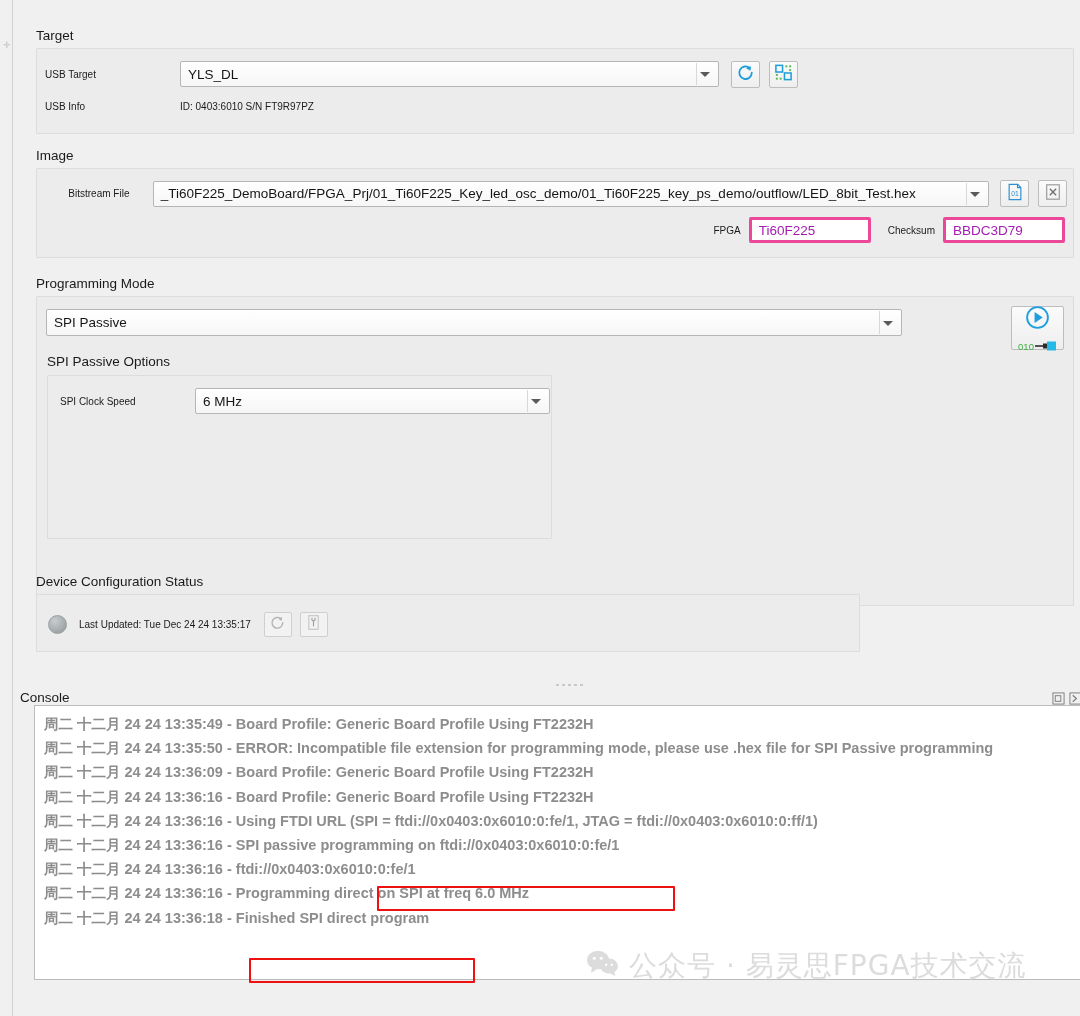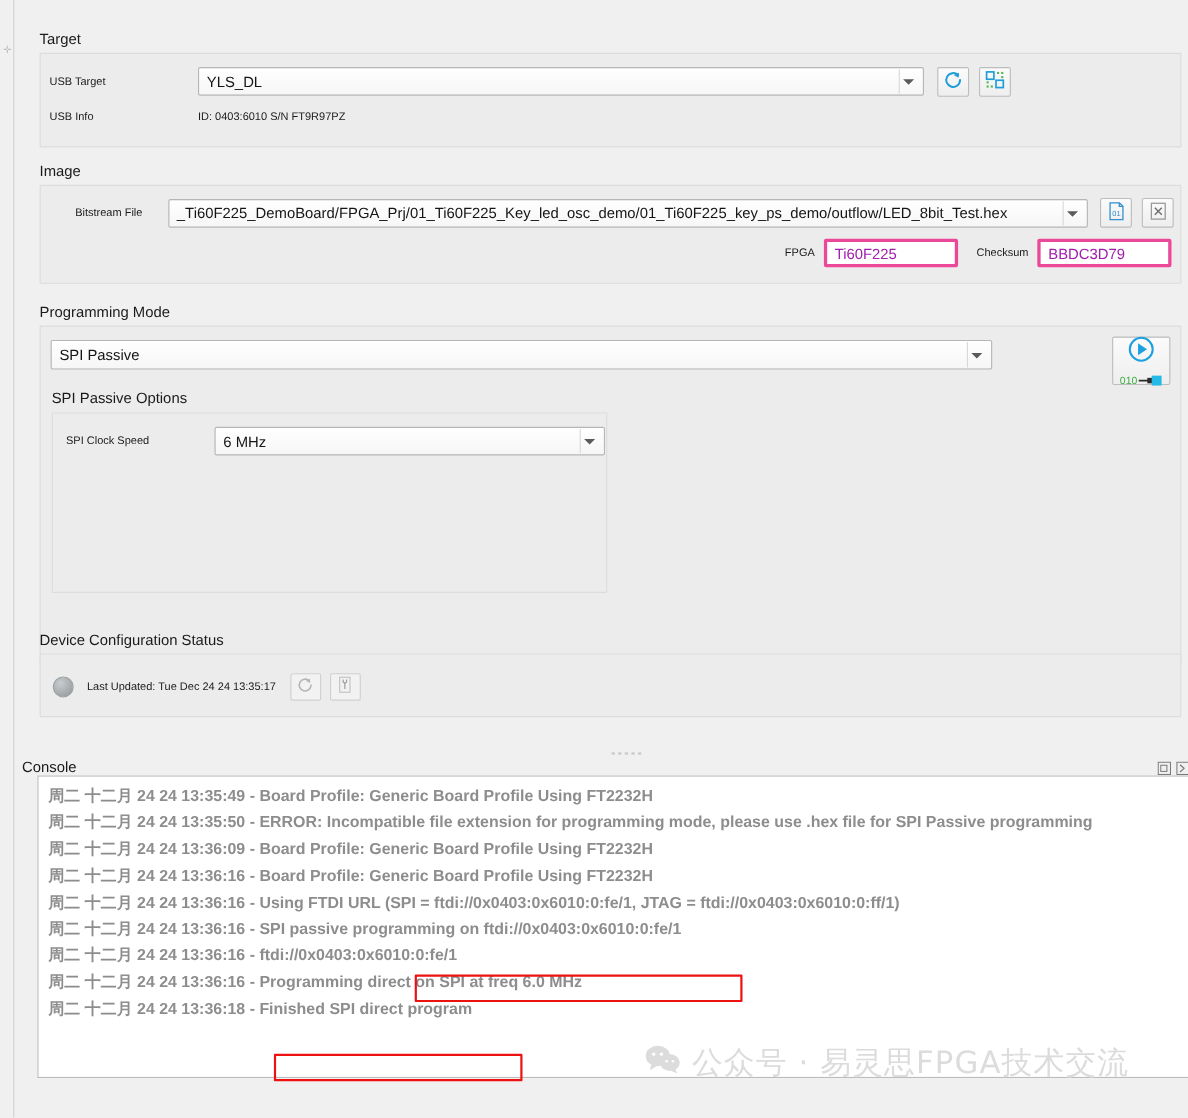--- a/index.html
+++ b/index.html
@@ -153,21 +153,21 @@
   </div>
 
   <div class="body-area">
 
     <div class="group" style="left:22px; top:28px; width:1038px;">
       <div class="group-title">Target</div>
       <div class="panel" style="height:86px; position:relative;">
 
         <div class="row" style="position:absolute; left:8px; top:12px; width:1020px; height:26px;">
           <div class="lbl" style="width:135px;">USB Target</div>
-          <div class="combo sep" style="width:660px;">
+          <div class="combo sep" style="width:539px;">
             <span>YLS_DL</span>
             <span class="arrow"></span>
           </div>
           <div class="tool-btn" style="width:29px;height:27px;margin-left:12px;">
             <span>
               <svg width="19" height="19" viewBox="0 0 20 20">
                 <path d="M16.6 10.2a6.6 6.6 0 1 1-2.0-4.7" fill="none" stroke="#1d9ed9" stroke-width="1.9" stroke-linecap="round"></path>
                 <path d="M10.6 5.4 L15.6 3.4 L15.2 8.2 Z" fill="#1d9ed9"></path>
               </svg>
             </span>
@@ -273,21 +273,21 @@
             <div class="combo sep" style="width:355px;">
               <span>6 MHz</span>
               <span class="arrow"></span>
             </div>
           </div>
         </div>
 
       </div>
     </div>
 
-    <div class="group" style="left:22px; top:574px; width:1038px;">
+    <div class="group" style="left:22px; top:574px; width:824px;">
       <div class="group-title">Device Configuration Status</div>
       <div class="panel" style="height:58px; position:relative;padding-left:48px;">
         <div class="row" style="position:absolute; left:11px; top:16px; height:26px;">
           <div class="led"></div>
           <div class="lbl" style="margin-left:12px;">Last Updated: Tue Dec 24 24 13:35:17</div>
           <div class="tool-btn flat" style="width:28px;height:25px;margin-left:13px;">
             <span>
               <svg width="17" height="17" viewBox="0 0 20 20">
                 <path d="M16.2 10.3a6.3 6.3 0 1 1-1.9-4.5" fill="none" stroke="#b4b4b4" stroke-width="1.7" stroke-linecap="round"></path>
                 <path d="M10.6 5.6 L15.4 3.6 L15.0 8.2 Z" fill="#b4b4b4"></path>

